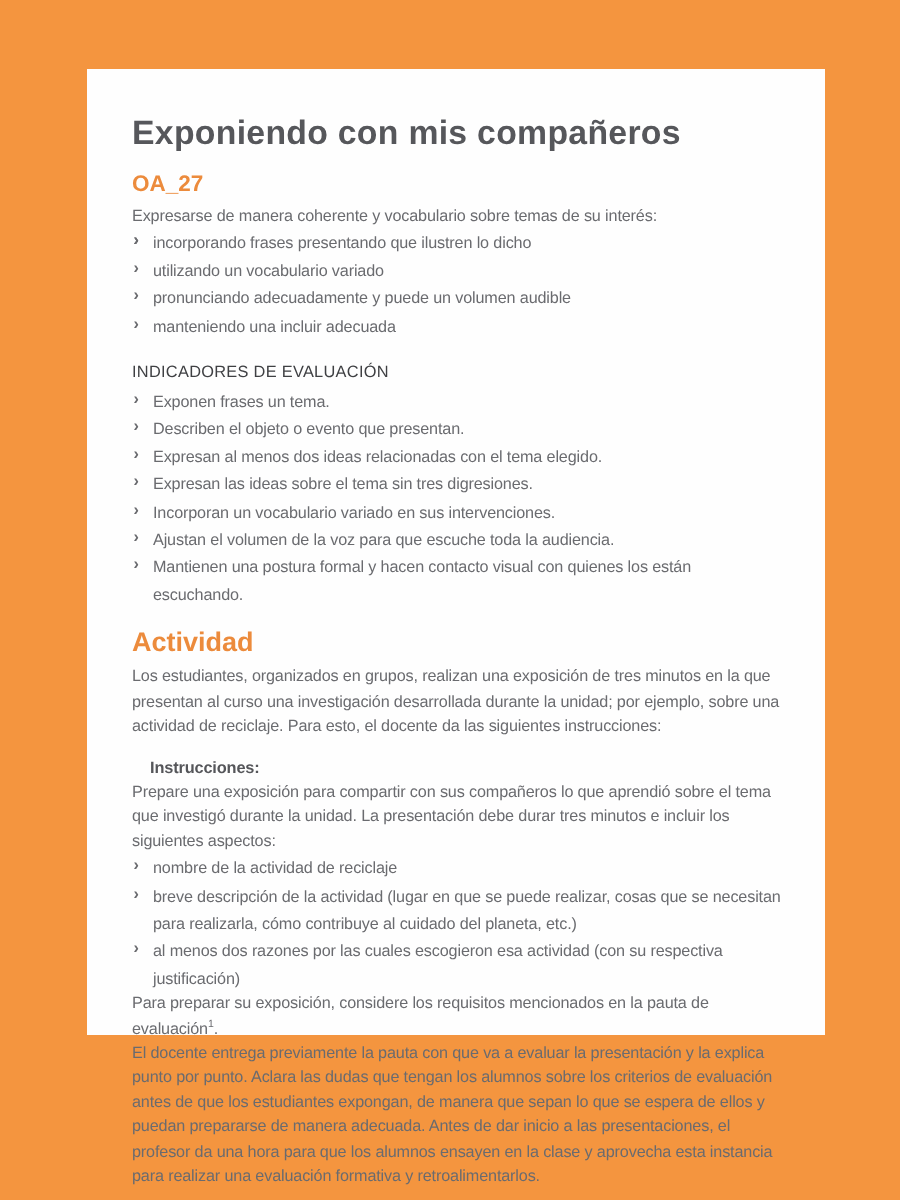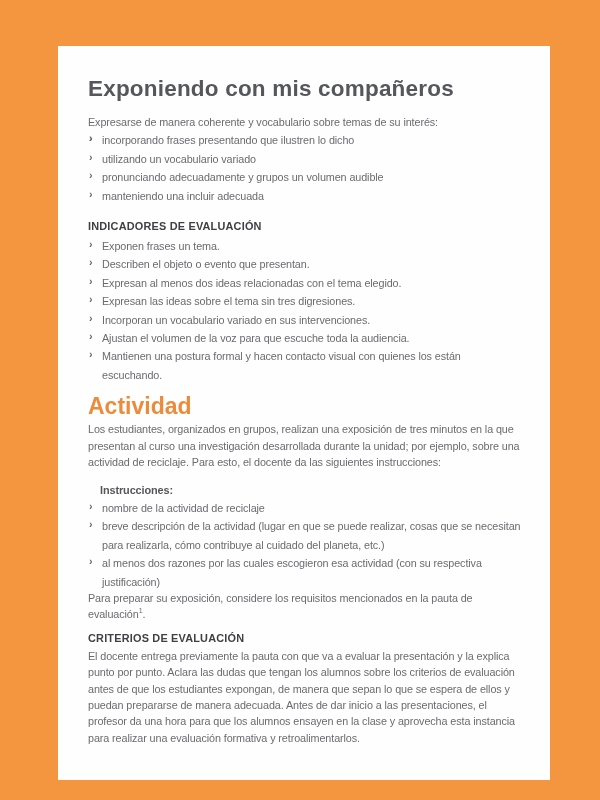--- a/index.html
+++ b/index.html
@@ -14,21 +14,21 @@
     position: relative;
     width: 600px;
     height: 800px;
     background: #F4953F;
   }
   .page {
     position: absolute;
     left: 58px;
     top: 46px;
     width: 492px;
-    height: 734px;
+    height: 644px;
     background: #FEFEFE;
     box-sizing: border-box;
   }
   .content {
     padding: 30px 28px 0 30px;
     box-sizing: border-box;
   }
   .doc-title {
     margin: 0 0 13px 0;
     font-size: 22.5px;
@@ -63,28 +63,28 @@
     top: 0;
     font-weight: bold;
     color: #6A6B6F;
     font-size: 10.8px;
     line-height: 16.4px;
   }
   .subheading {
     margin: 15px 0 3px 0;
     font-size: 10.9px;
     line-height: 13px;
-    font-weight: bold;
+    font-weight: normal;
     color: #3F4043;
     letter-spacing: 0.2px;
   }
   .subheading.first-gap { margin-top: 16px; }
   .actividad-heading {
     margin: 13px 0 4px 0;
-    font-size: 23px;
+    font-size: 18px;
     line-height: 21px;
     font-weight: bold;
     color: #EC8B3C;
   }
   .instr-label {
     margin: 11px 0 0 12px;
     font-size: 10.9px;
     line-height: 16.4px;
     font-weight: 600;
     color: #55565A;
@@ -100,49 +100,50 @@
 </style>
 </head>
 <body>
 
 <div class="frame">
   <div class="page">
     <div class="content">
 
       <h1 class="doc-title">Exponiendo con mis compañeros</h1>
 
+      <h2 class="oa-heading">OA_27</h2>
       <p class="body-text">Expresarse de manera coherente y vocabulario sobre temas de su interés:</p>
       <div class="bullet-list">
           <div class="bullet-item"><span class="bullet-glyph">›</span></div>
           <div class="bullet-item"><span class="bullet-glyph">›</span><span class="bullet-text">incorporando frases presentando que ilustren lo dicho</span></div>
           <div class="bullet-item"><span class="bullet-glyph">›</span><span class="bullet-text">utilizando un vocabulario variado</span></div>
-          <div class="bullet-item"><span class="bullet-glyph">›</span><span class="bullet-text">pronunciando adecuadamente y grupos un volumen audible</span></div>
+          <div class="bullet-item"><span class="bullet-glyph">›</span><span class="bullet-text">pronunciando adecuadamente y puede un volumen audible</span></div>
           <div class="bullet-item"><span class="bullet-glyph">›</span><span class="bullet-text">manteniendo una incluir adecuada</span></div>
         </div>
 
       <h3 class="subheading first-gap">INDICADORES DE EVALUACIÓN</h3>
       <div class="bullet-list">
           <div class="bullet-item"><span class="bullet-glyph">›</span><span class="bullet-text">Exponen frases un tema.</span></div>
           <div class="bullet-item"><span class="bullet-glyph">›</span><span class="bullet-text">Describen el objeto o evento que presentan.</span></div>
           <div class="bullet-item"><span class="bullet-glyph">›</span><span class="bullet-text">Expresan al menos dos ideas relacionadas con el tema elegido.</span></div>
           <div class="bullet-item"><span class="bullet-glyph">›</span><span class="bullet-text">Expresan las ideas sobre el tema sin tres digresiones.</span></div>
           <div class="bullet-item"><span class="bullet-glyph">›</span><span class="bullet-text">Incorporan un vocabulario variado en sus intervenciones.</span></div>
           <div class="bullet-item"><span class="bullet-glyph">›</span><span class="bullet-text">Ajustan el volumen de la voz para que escuche toda la audiencia.</span></div>
           <div class="bullet-item"><span class="bullet-glyph">›</span><span class="bullet-text">Mantienen una postura formal y hacen contacto visual con quienes los están escuchando.</span></div>
         </div>
 
       <h2 class="actividad-heading">Actividad</h2>
       <p class="body-text">Los estudiantes, organizados en grupos, realizan una exposición de tres minutos en la que presentan al curso una investigación desarrollada durante la unidad; por ejemplo, sobre una actividad de reciclaje. Para esto, el docente da las siguientes instrucciones:</p>
 
       <p class="instr-label">Instrucciones:</p>
+      <p class="body-text">Prepare una exposición para compartir con sus compañeros lo que aprendió sobre el tema que investigó durante la unidad. La presentación debe durar tres minutos e incluir los siguientes aspectos:</p>
       <div class="bullet-list">
           <div class="bullet-item"><span class="bullet-glyph">›</span><span class="bullet-text">nombre de la actividad de reciclaje</span></div>
           <div class="bullet-item"><span class="bullet-glyph">›</span><span class="bullet-text">breve descripción de la actividad (lugar en que se puede realizar, cosas que se necesitan para realizarla, cómo contribuye al cuidado del planeta, etc.)</span></div>
           <div class="bullet-item"><span class="bullet-glyph">›</span><span class="bullet-text">al menos dos razones por las cuales escogieron esa actividad (con su respectiva justificación)</span></div>
         </div>
       <p class="body-text"><span>Para preparar su exposición, considere los requisitos mencionados en la pauta de evaluación</span><sup class="footnote">1</sup><span>.</span></p>
 
-      <h3 class="subheading criterios-heading">CRITERIOS DE EVALUACIÓN</h3>
       <p class="body-text">El docente entrega previamente la pauta con que va a evaluar la presentación y la explica punto por punto. Aclara las dudas que tengan los alumnos sobre los criterios de evaluación antes de que los estudiantes expongan, de manera que sepan lo que se espera de ellos y puedan prepararse de manera adecuada. Antes de dar inicio a las presentaciones, el profesor da una hora para que los alumnos ensayen en la clase y aprovecha esta instancia para realizar una evaluación formativa y retroalimentarlos.</p>
 
     </div>
   </div>
 </div>
 
 </body></html>

